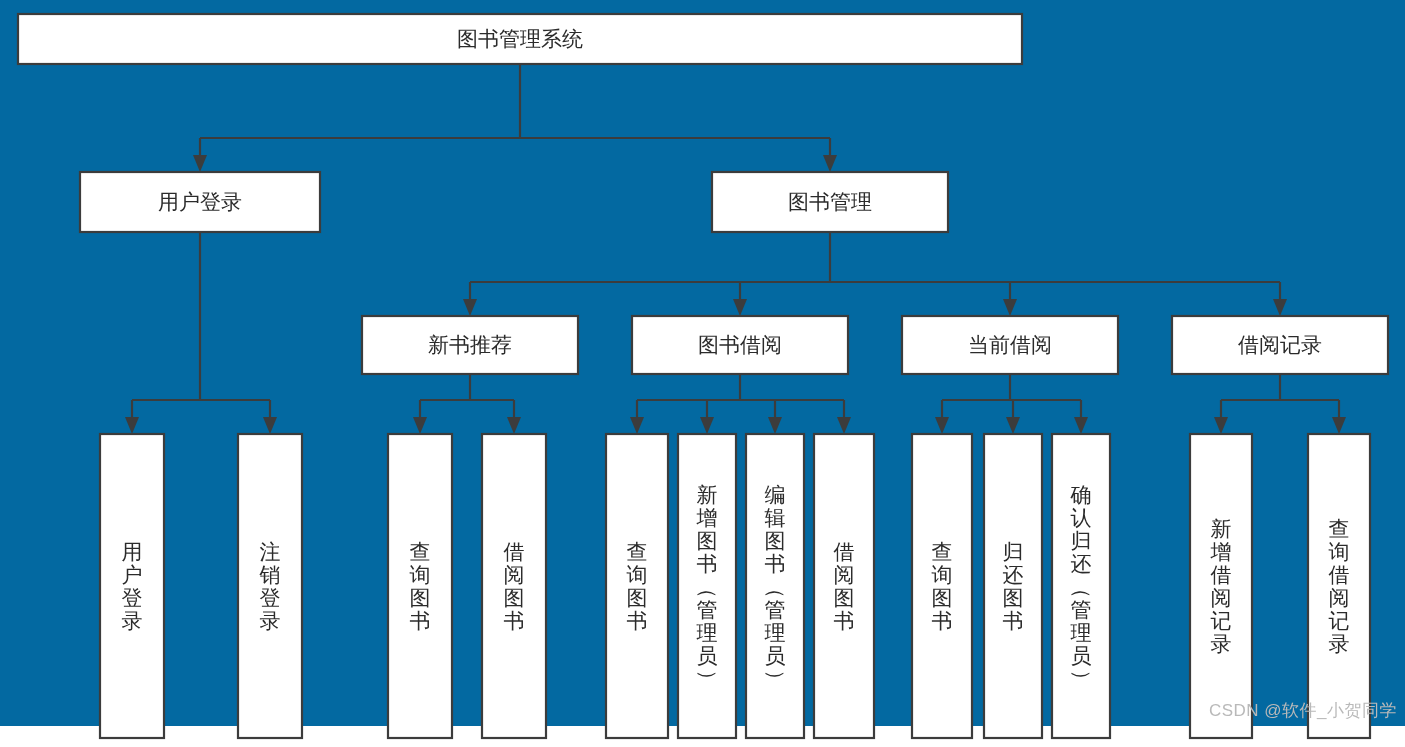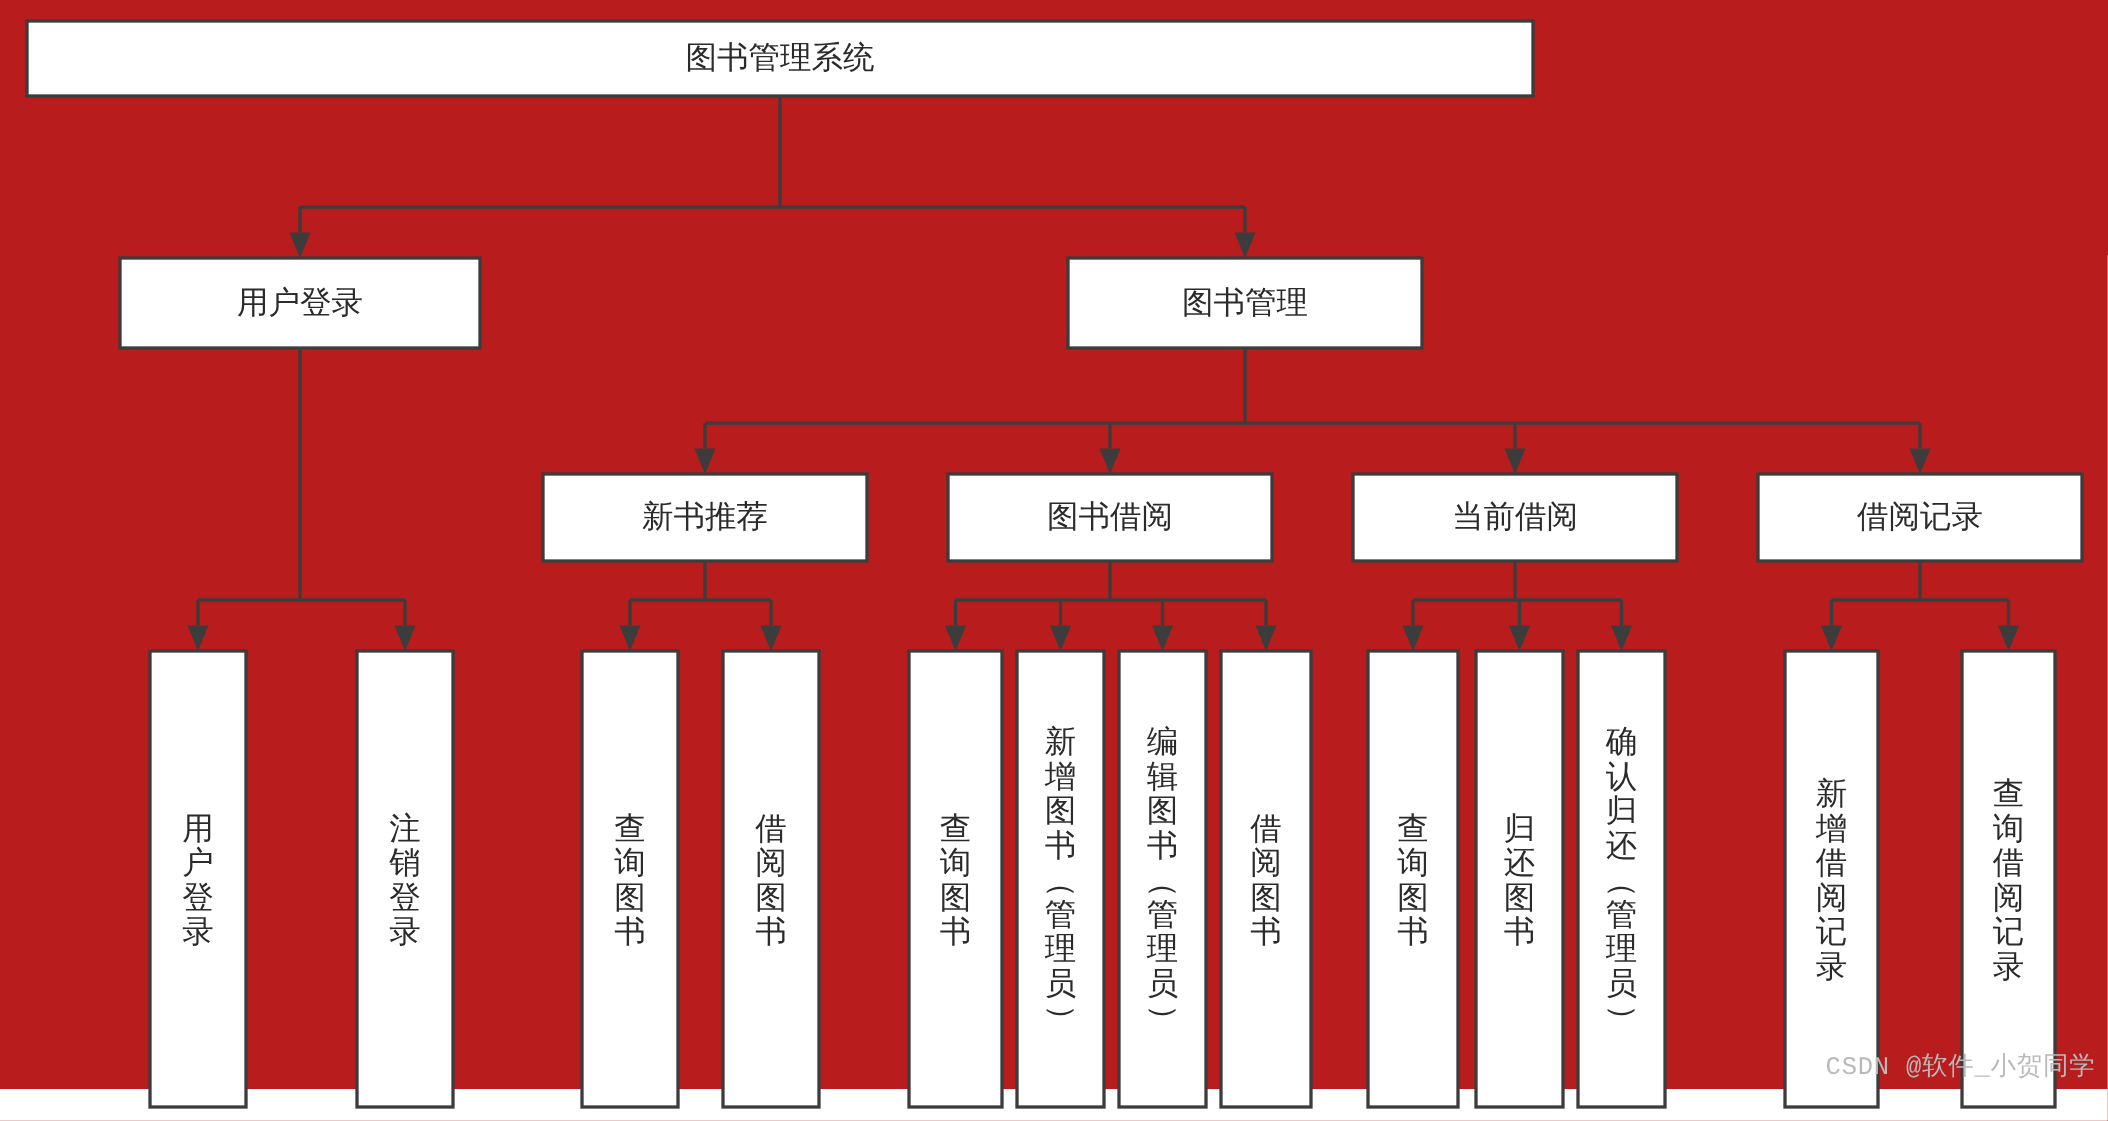--- a/index.html
+++ b/index.html
@@ -10,21 +10,21 @@
   body {
     width: 1405px;
     height: 747px;
     font-family: "Liberation Sans", "DejaVu Sans", sans-serif;
     overflow: hidden;
   }
   #diagram-root {
     position: relative;
     width: 1405px;
     height: 726px;
-    background: #b91c1c;
+    background: #0369a1;
   }
   svg.flow {
     position: absolute;
     top: 0;
     left: 0;
     width: 1405px;
     height: 747px;
     display: block;
   }
   .node-box {
@@ -45,21 +45,21 @@
     fill: none;
   }
   .arrow-head {
     fill: #3c3c3c;
     stroke: none;
   }
   .watermark {
     position: absolute;
     right: 8px;
     bottom: 4px;
-    font-family: Liberation Mono, monospace;
+    font-family: Liberation Sans, sans-serif;
     font-size: 17px;
     color: #b9b9b9;
     white-space: nowrap;
     letter-spacing: 0.5px;
     pointer-events: none;
   }
 </style>
 </head>
 <body>
 

